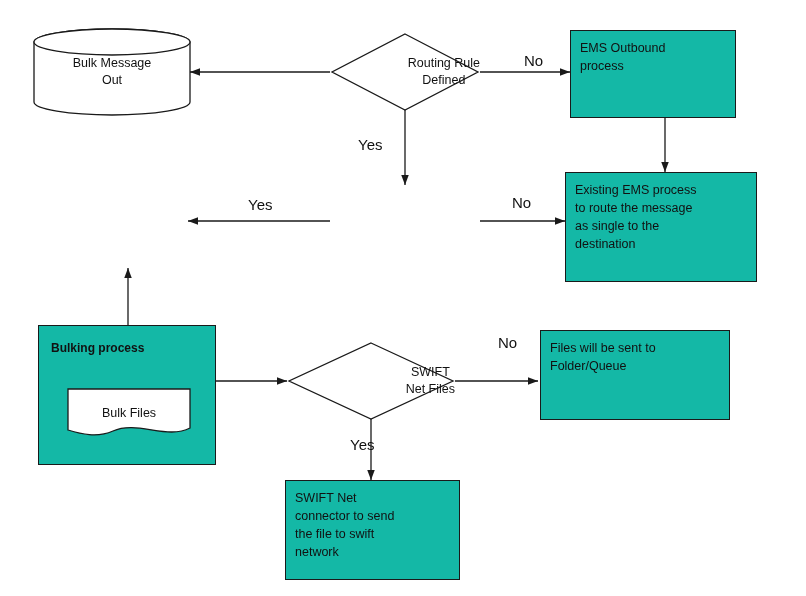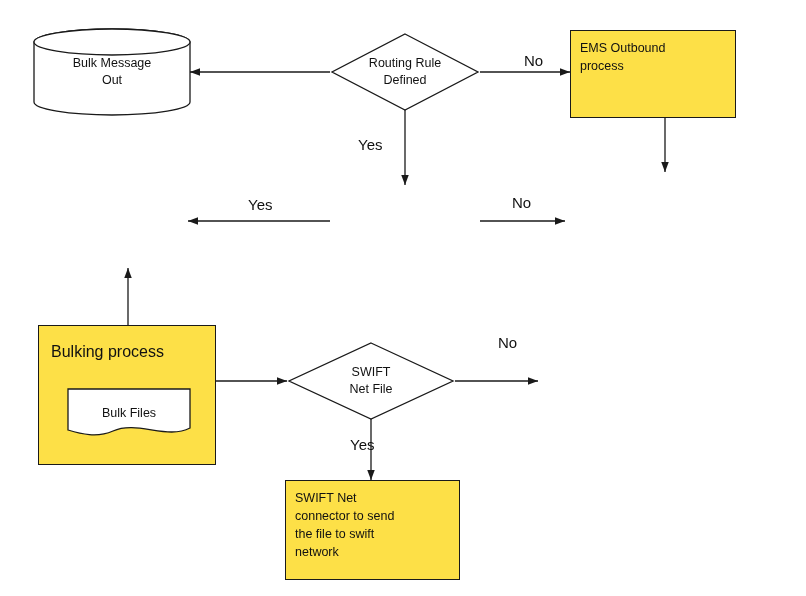--- a/index.html
+++ b/index.html
@@ -24,21 +24,21 @@
     width: 806px;
     height: 596px;
     pointer-events: none;
   }
   .node {
     position: absolute;
     box-sizing: border-box;
   }
   .rect {
     border: 1px solid #1a1a1a;
-    background: #fde047;
+    background: #14b8a6;
     font-size: 12.5px;
     color: #111111;
     line-height: 1.45;
     padding: 8px 9px;
     white-space: pre-line;
   }
   .cyl {
     display: flex;
     align-items: center;
     justify-content: center;
@@ -54,21 +54,21 @@
     top: 0;
   }
   .cyl .cyl-label {
     position: relative;
     z-index: 2;
     padding: 0 6px;
   }
   .diamond {
     display: flex;
     align-items: center;
-    justify-content: center;
+    justify-content: flex-end;
   }
   .diamond .dia-svg {
     position: absolute;
     left: 0;
     top: 0;
   }
   .diamond .dia-label {
     position: relative;
     z-index: 2;
     font-size: 12.5px;
@@ -95,22 +95,23 @@
     position: absolute;
     left: 0;
     top: 0;
   }
   .bulk-files .bf-label {
     position: relative;
     z-index: 2;
   }
   .bulking-title {
     position: absolute;
-    font-size: 16px;
-    color: #111111;
+    font-size: 12px;
+    color: #111111;
+    font-weight: bold;
   }
 </style>
 </head>
 <body>
 
 <div id="canvas">
 
   <svg class="edges" viewBox="0 0 806 596">
     <defs>
       <marker id="arrow" markerWidth="9" markerHeight="9" refX="8" refY="3" orient="auto" markerUnits="strokeWidth">
@@ -154,39 +155,45 @@
     </svg>
     <span class="dia-label">Routing Rule
 Defined</span>
   </div>
 
   <div class="node rect" style="left:570px; top:30px; width:166px; height:88px;">EMS Outbound
 process</div>
 
 
 
+  <div class="node rect" style="left:565px; top:172px; width:192px; height:110px;">Existing EMS process
+to route the message
+as single to the
+destination</div>
 
   <div class="node rect" style="left:38px; top:325px; width:178px; height:140px; padding:0;">
     <span class="bulking-title" style="left:12px; top:14px;">Bulking process</span>
     <div class="bulk-files" style="left:28px; top:62px; width:124px; height:50px;">
       <svg class="bf-svg" width="124" height="50" viewBox="0 0 124 50">
         <path d="M1,1 L123,1 L123,40 C100,52 70,32 46,43 C30,50 14,46 1,42 Z" fill="#ffffff" stroke="#1a1a1a" stroke-width="1.3"></path>
       </svg>
       <span class="bf-label">Bulk Files</span>
     </div>
   </div>
 
   <div class="node diamond" style="left:287px; top:341px; width:168px; height:80px;">
     <svg class="dia-svg" width="168" height="80" viewBox="0 0 168 80">
       <polygon points="84,2 166,40 84,78 2,40" fill="#ffffff" stroke="#1a1a1a" stroke-width="1.3"></polygon>
     </svg>
     <span class="dia-label">SWIFT
-Net File</span>
-  </div>
-
+Net Files</span>
+  </div>
+
+  <div class="node rect" style="left:540px; top:330px; width:190px; height:90px;">Files will be sent to
+Folder/Queue</div>
 
   <div class="node rect" style="left:285px; top:480px; width:175px; height:100px;">SWIFT Net
 connector to send
 the file to swift
 network</div>
 
   <span class="edge-label" style="left:524px; top:52px;">No</span>
   <span class="edge-label" style="left:358px; top:136px;">Yes</span>
   <span class="edge-label" style="left:248px; top:196px;">Yes</span>
   <span class="edge-label" style="left:512px; top:194px;">No</span>

